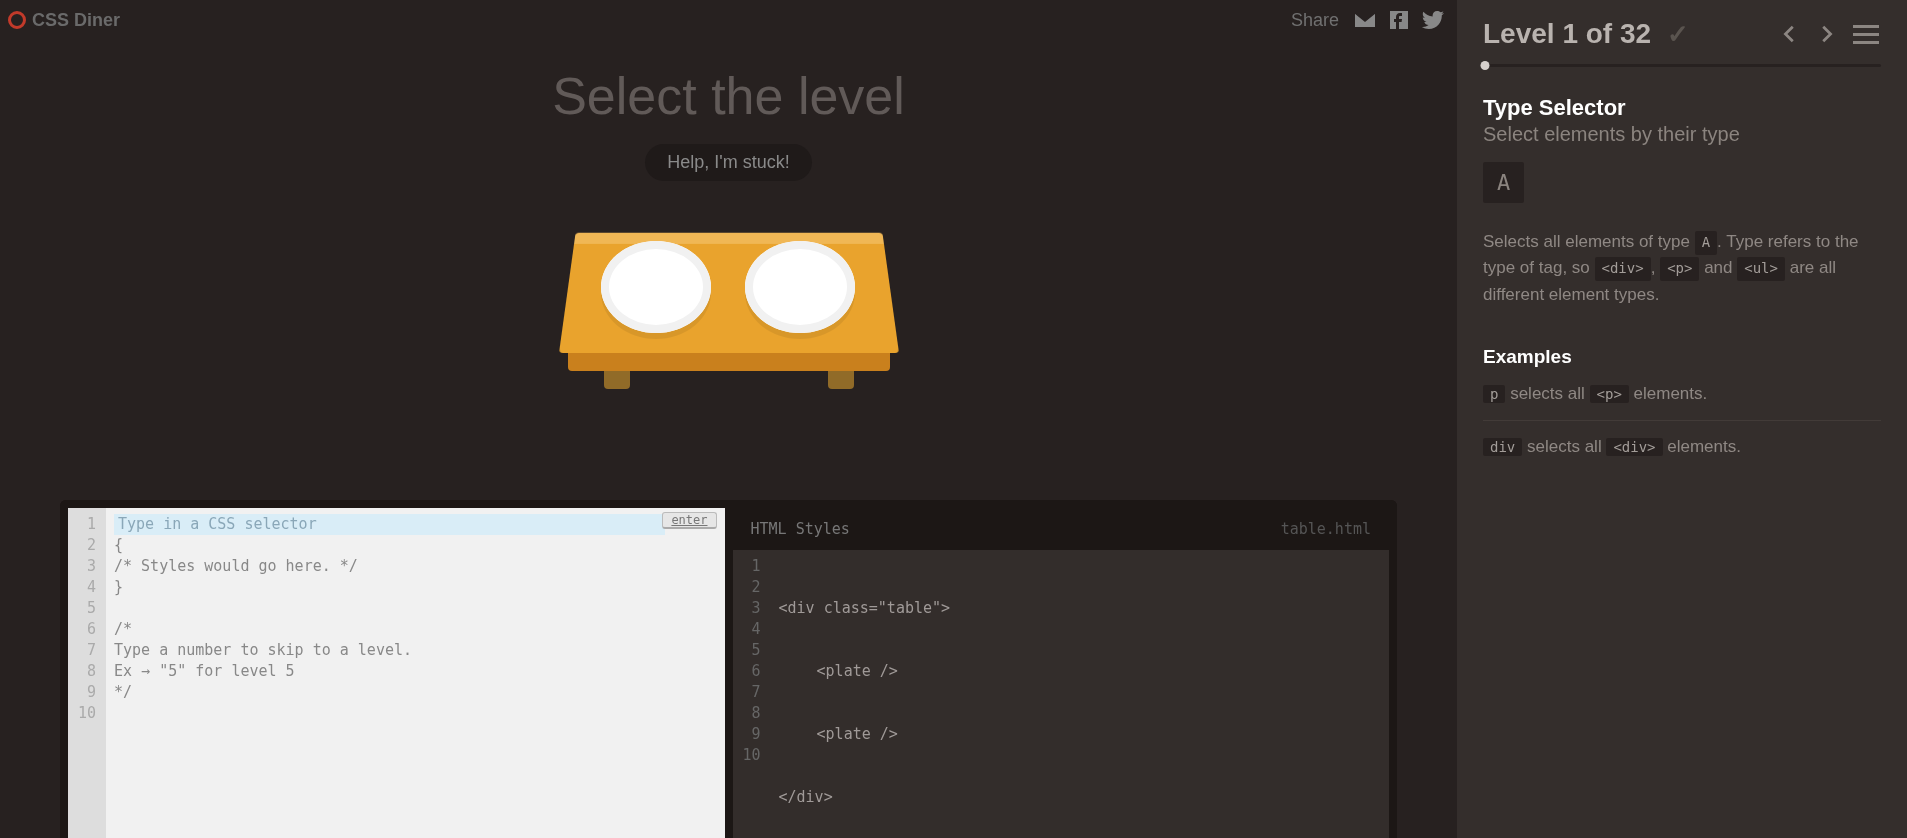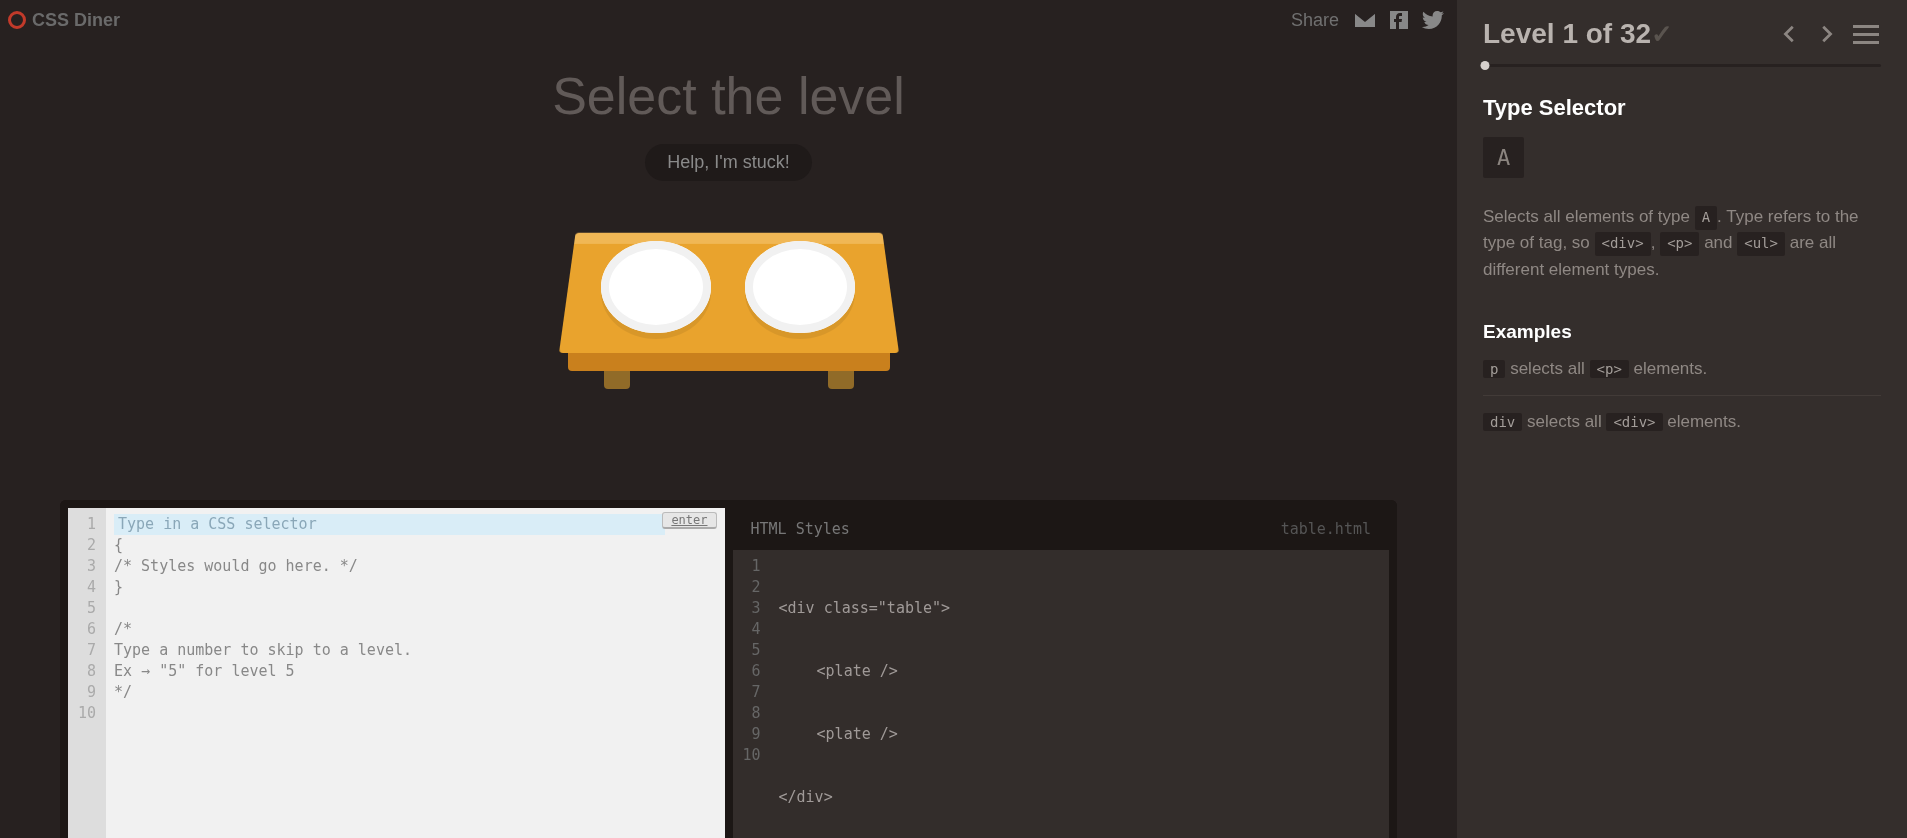--- a/index.html
+++ b/index.html
@@ -195,21 +195,21 @@
     display: flex;
     justify-content: space-between;
     align-items: center;
   }
   .level-title {
     font-size: 28px;
     font-weight: 700;
     color: #b9b3af;
     display: flex;
     align-items: center;
-    gap: 0;
+    gap: 16px;
   }
   .level-title .check { color: #5a544f; font-size: 26px; }
   .level-nav { display: flex; gap: 14px; align-items: center; }
   .level-nav svg { width: 22px; height: 22px; stroke: #8c8682; fill:none; stroke-width:3; cursor:pointer; }
   .hamburger { display:flex; flex-direction:column; gap:5px; cursor:pointer; padding:2px;}
   .hamburger span{ width:26px; height:3px; background:#8c8682; display:block;}
   .progress-track {
     height: 3px;
     background: #272120;
     border-radius: 2px;
@@ -387,20 +387,21 @@
           <span></span>
           <span></span>
         </div>
     </div>
   </div>
   <div class="progress-track">
     <div class="progress-dot"></div>
   </div>
 
   <div class="selector-name">Type Selector</div>
+  <div class="selector-sub">Select elements by their type</div>
   <div class="syntax-badge">A</div>
 
   <div class="desc">
     <span>Selects all elements of type </span><span class="tag-pill">A</span><span>. Type refers to the type of tag, so </span><span class="tag-pill">&lt;div&gt;</span><span>, </span><span class="tag-pill">&lt;p&gt;</span><span> and </span><span class="tag-pill">&lt;ul&gt;</span><span> are all different element types.</span>
   </div>
 
   <div class="examples-h">Examples</div>
 
   <div class="example-line">
     <span class="tag-pill">p</span><span> selects all </span><span class="tag-pill">&lt;p&gt;</span><span> elements.</span>

